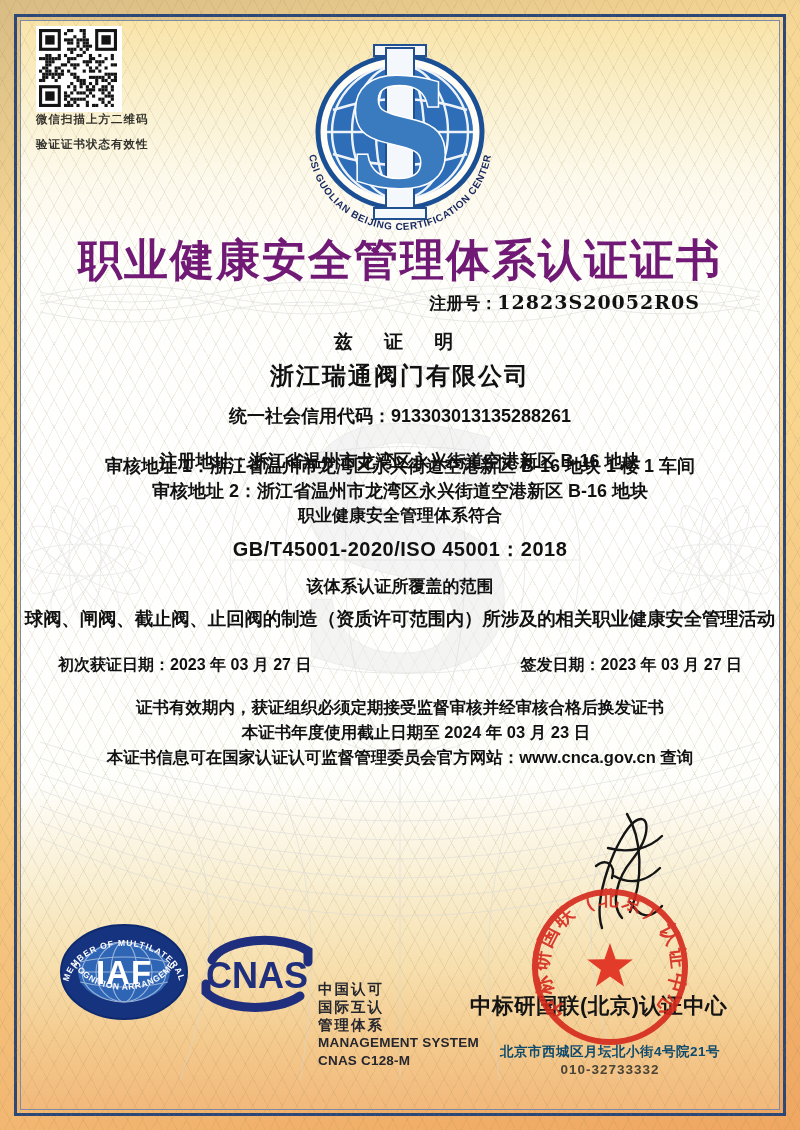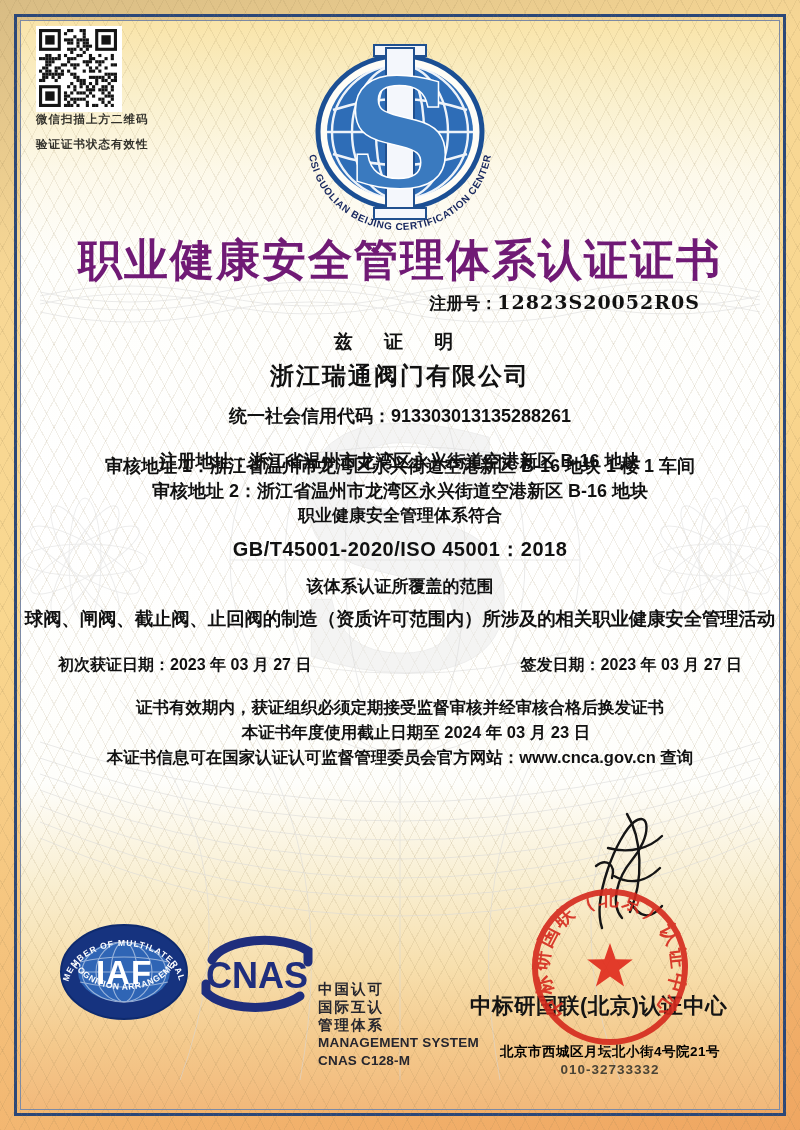--- a/index.html
+++ b/index.html
@@ -34,21 +34,21 @@
   .conf{top:504px;font-size:17px;font-weight:bold;}
   .std{top:536px;font-size:20px;font-weight:bold;letter-spacing:.5px;}
   .scopeh{top:575px;font-size:17px;font-weight:bold;}
   .scope{top:606px;font-size:18.5px;font-weight:bold;letter-spacing:-.2px;}
   .dates{top:655px;left:0;right:0;display:flex;justify-content:space-between;padding:0 58px;box-sizing:border-box;font-size:16px;font-weight:bold;}
   .note{font-size:16.5px;font-weight:bold;}
   .cnas-caption{left:318px;top:980px;line-height:18px;font-weight:bold;color:#26262e;}
   .cnas-caption .zh{font-size:14.5px;letter-spacing:2px;}
   .cnas-caption .en{font-size:13.5px;letter-spacing:.2px;}
   .certifier{left:470px;top:991px;font-size:21.5px;font-weight:600;color:#141414;letter-spacing:.5px;}
-  .addr{left:450px;top:1043px;width:320px;text-align:center;font-size:13.5px;font-weight:bold;color:#000000;letter-spacing:.5px;}
+  .addr{left:450px;top:1043px;width:320px;text-align:center;font-size:13.5px;font-weight:bold;color:#0c4a6e;letter-spacing:.5px;}
   .phone{left:450px;top:1062px;width:320px;text-align:center;font-size:13.5px;font-weight:bold;color:#4a4436;letter-spacing:1px;}
 </style>
 </head>
 <body>
 
 <div class="frame">
   <div class="frame-inner"></div>
 </div>
 <div class="lattice"></div>
 

